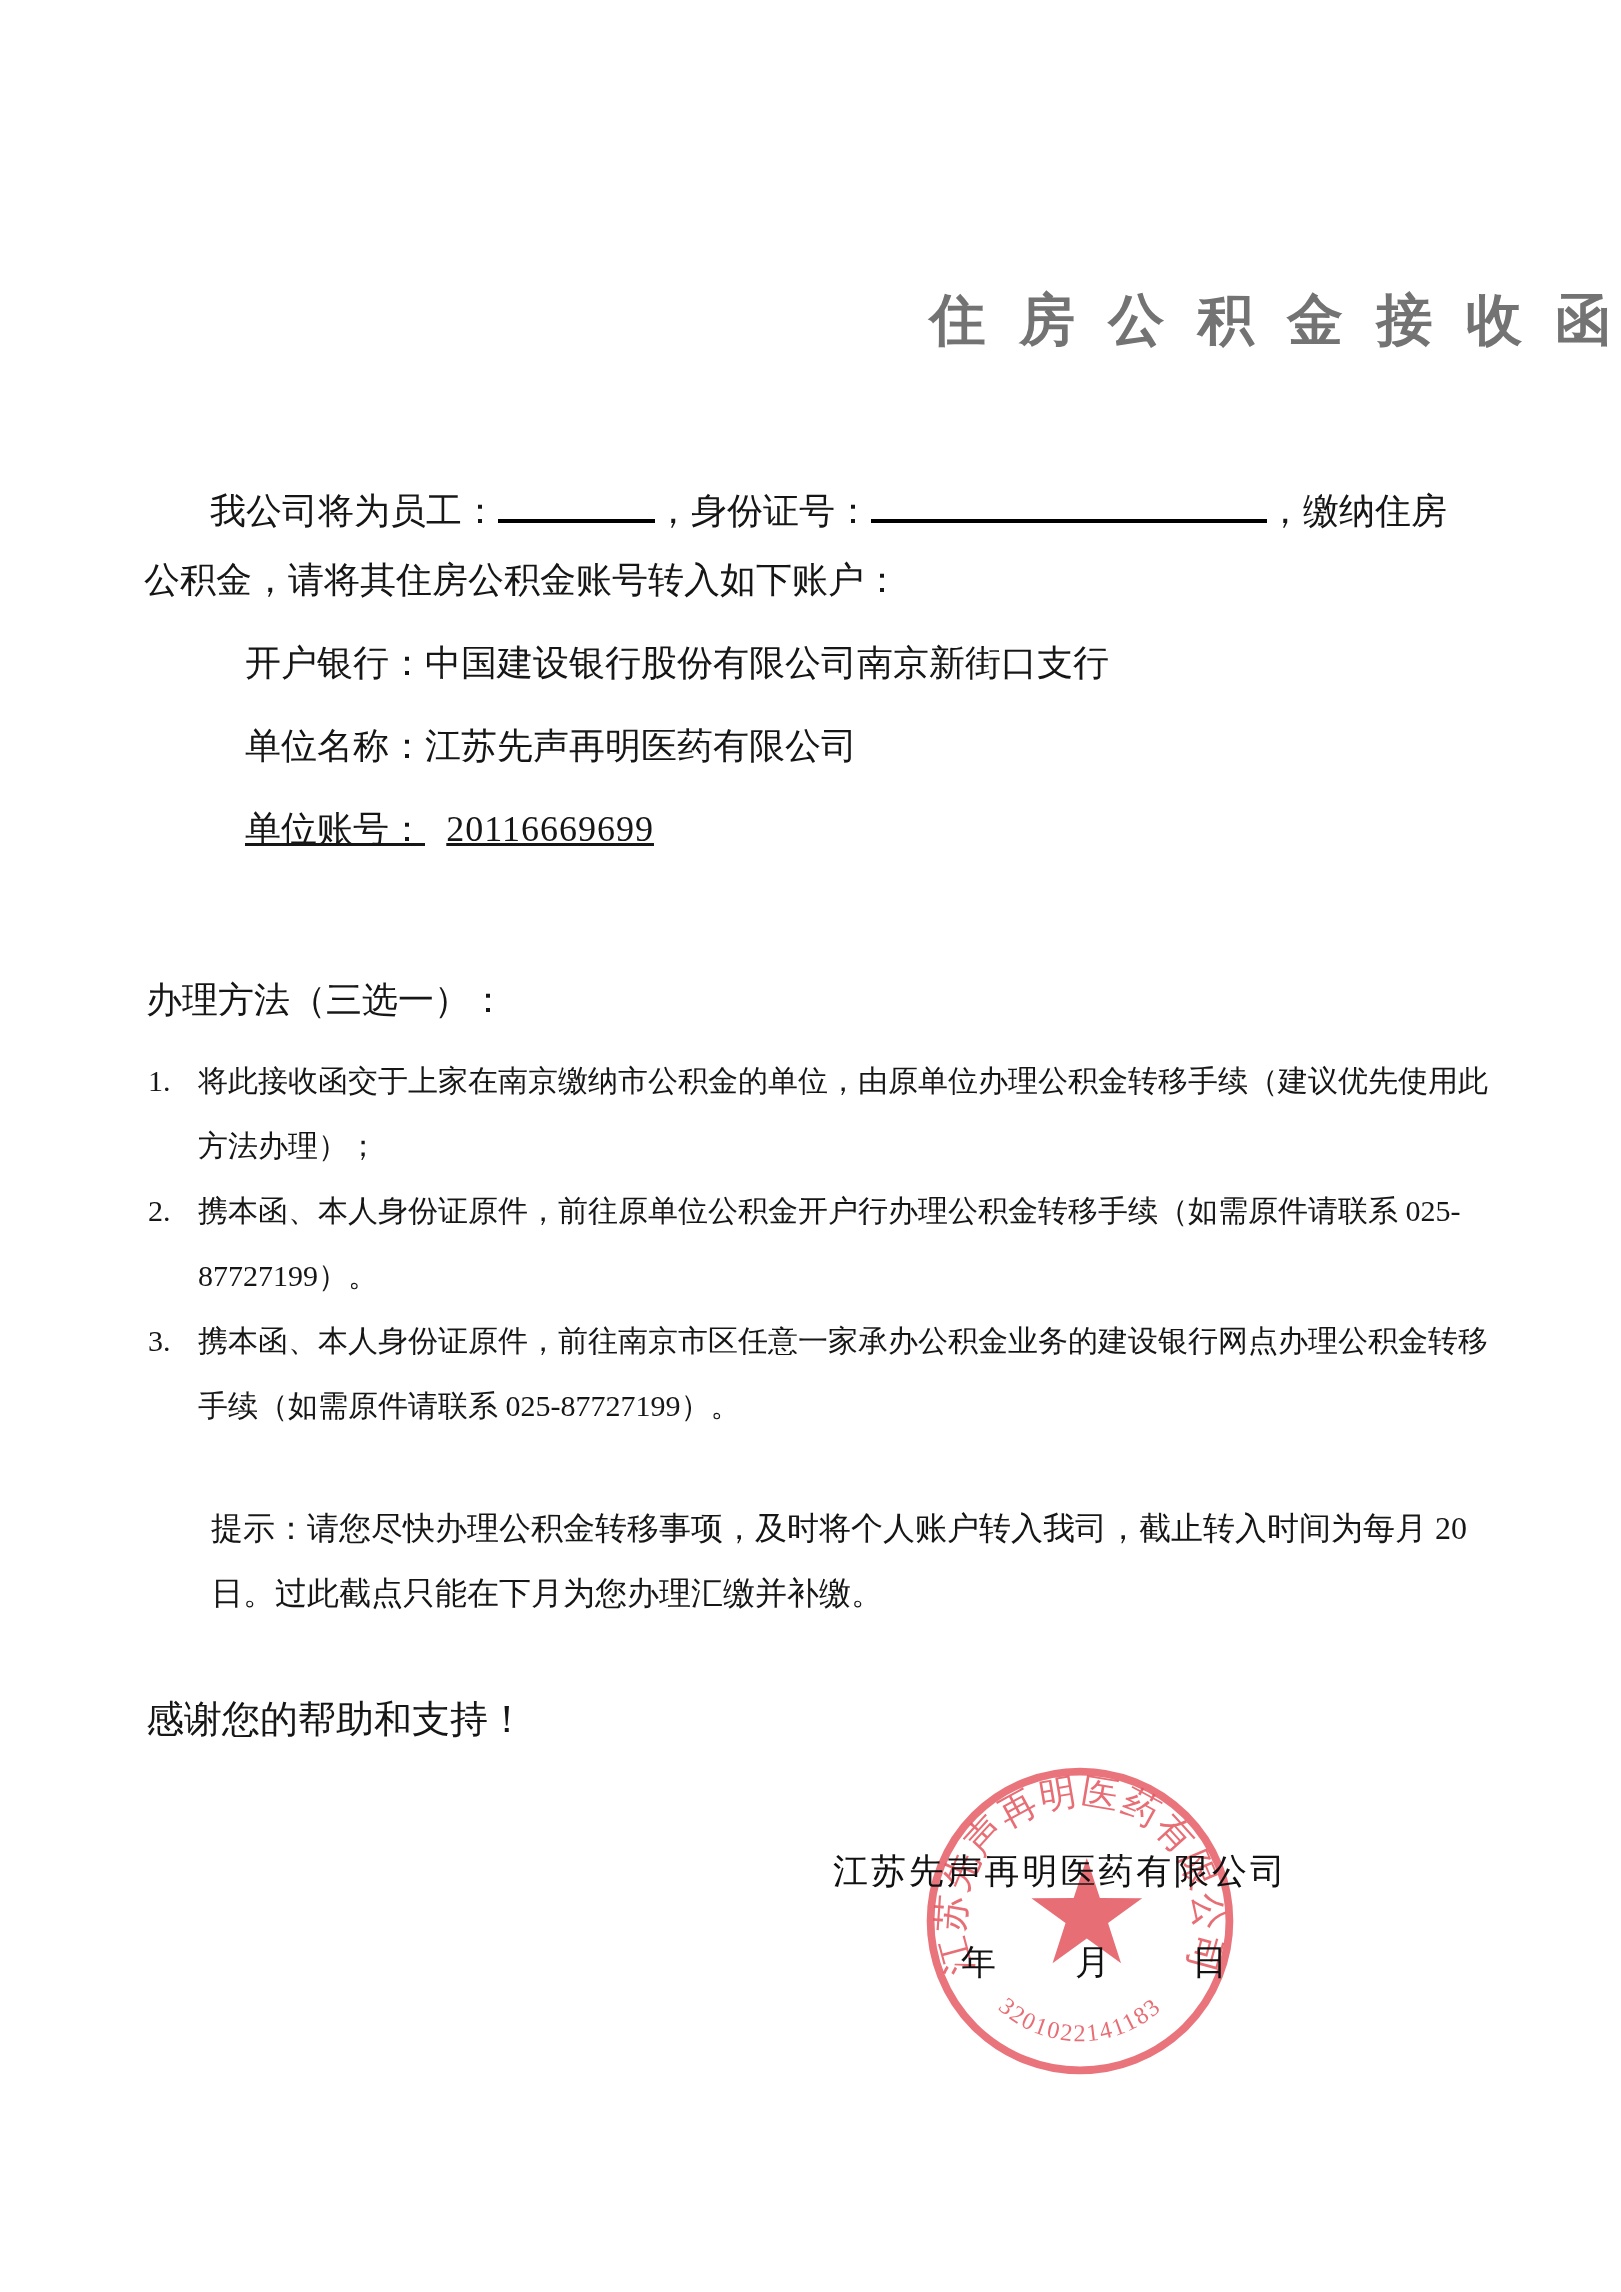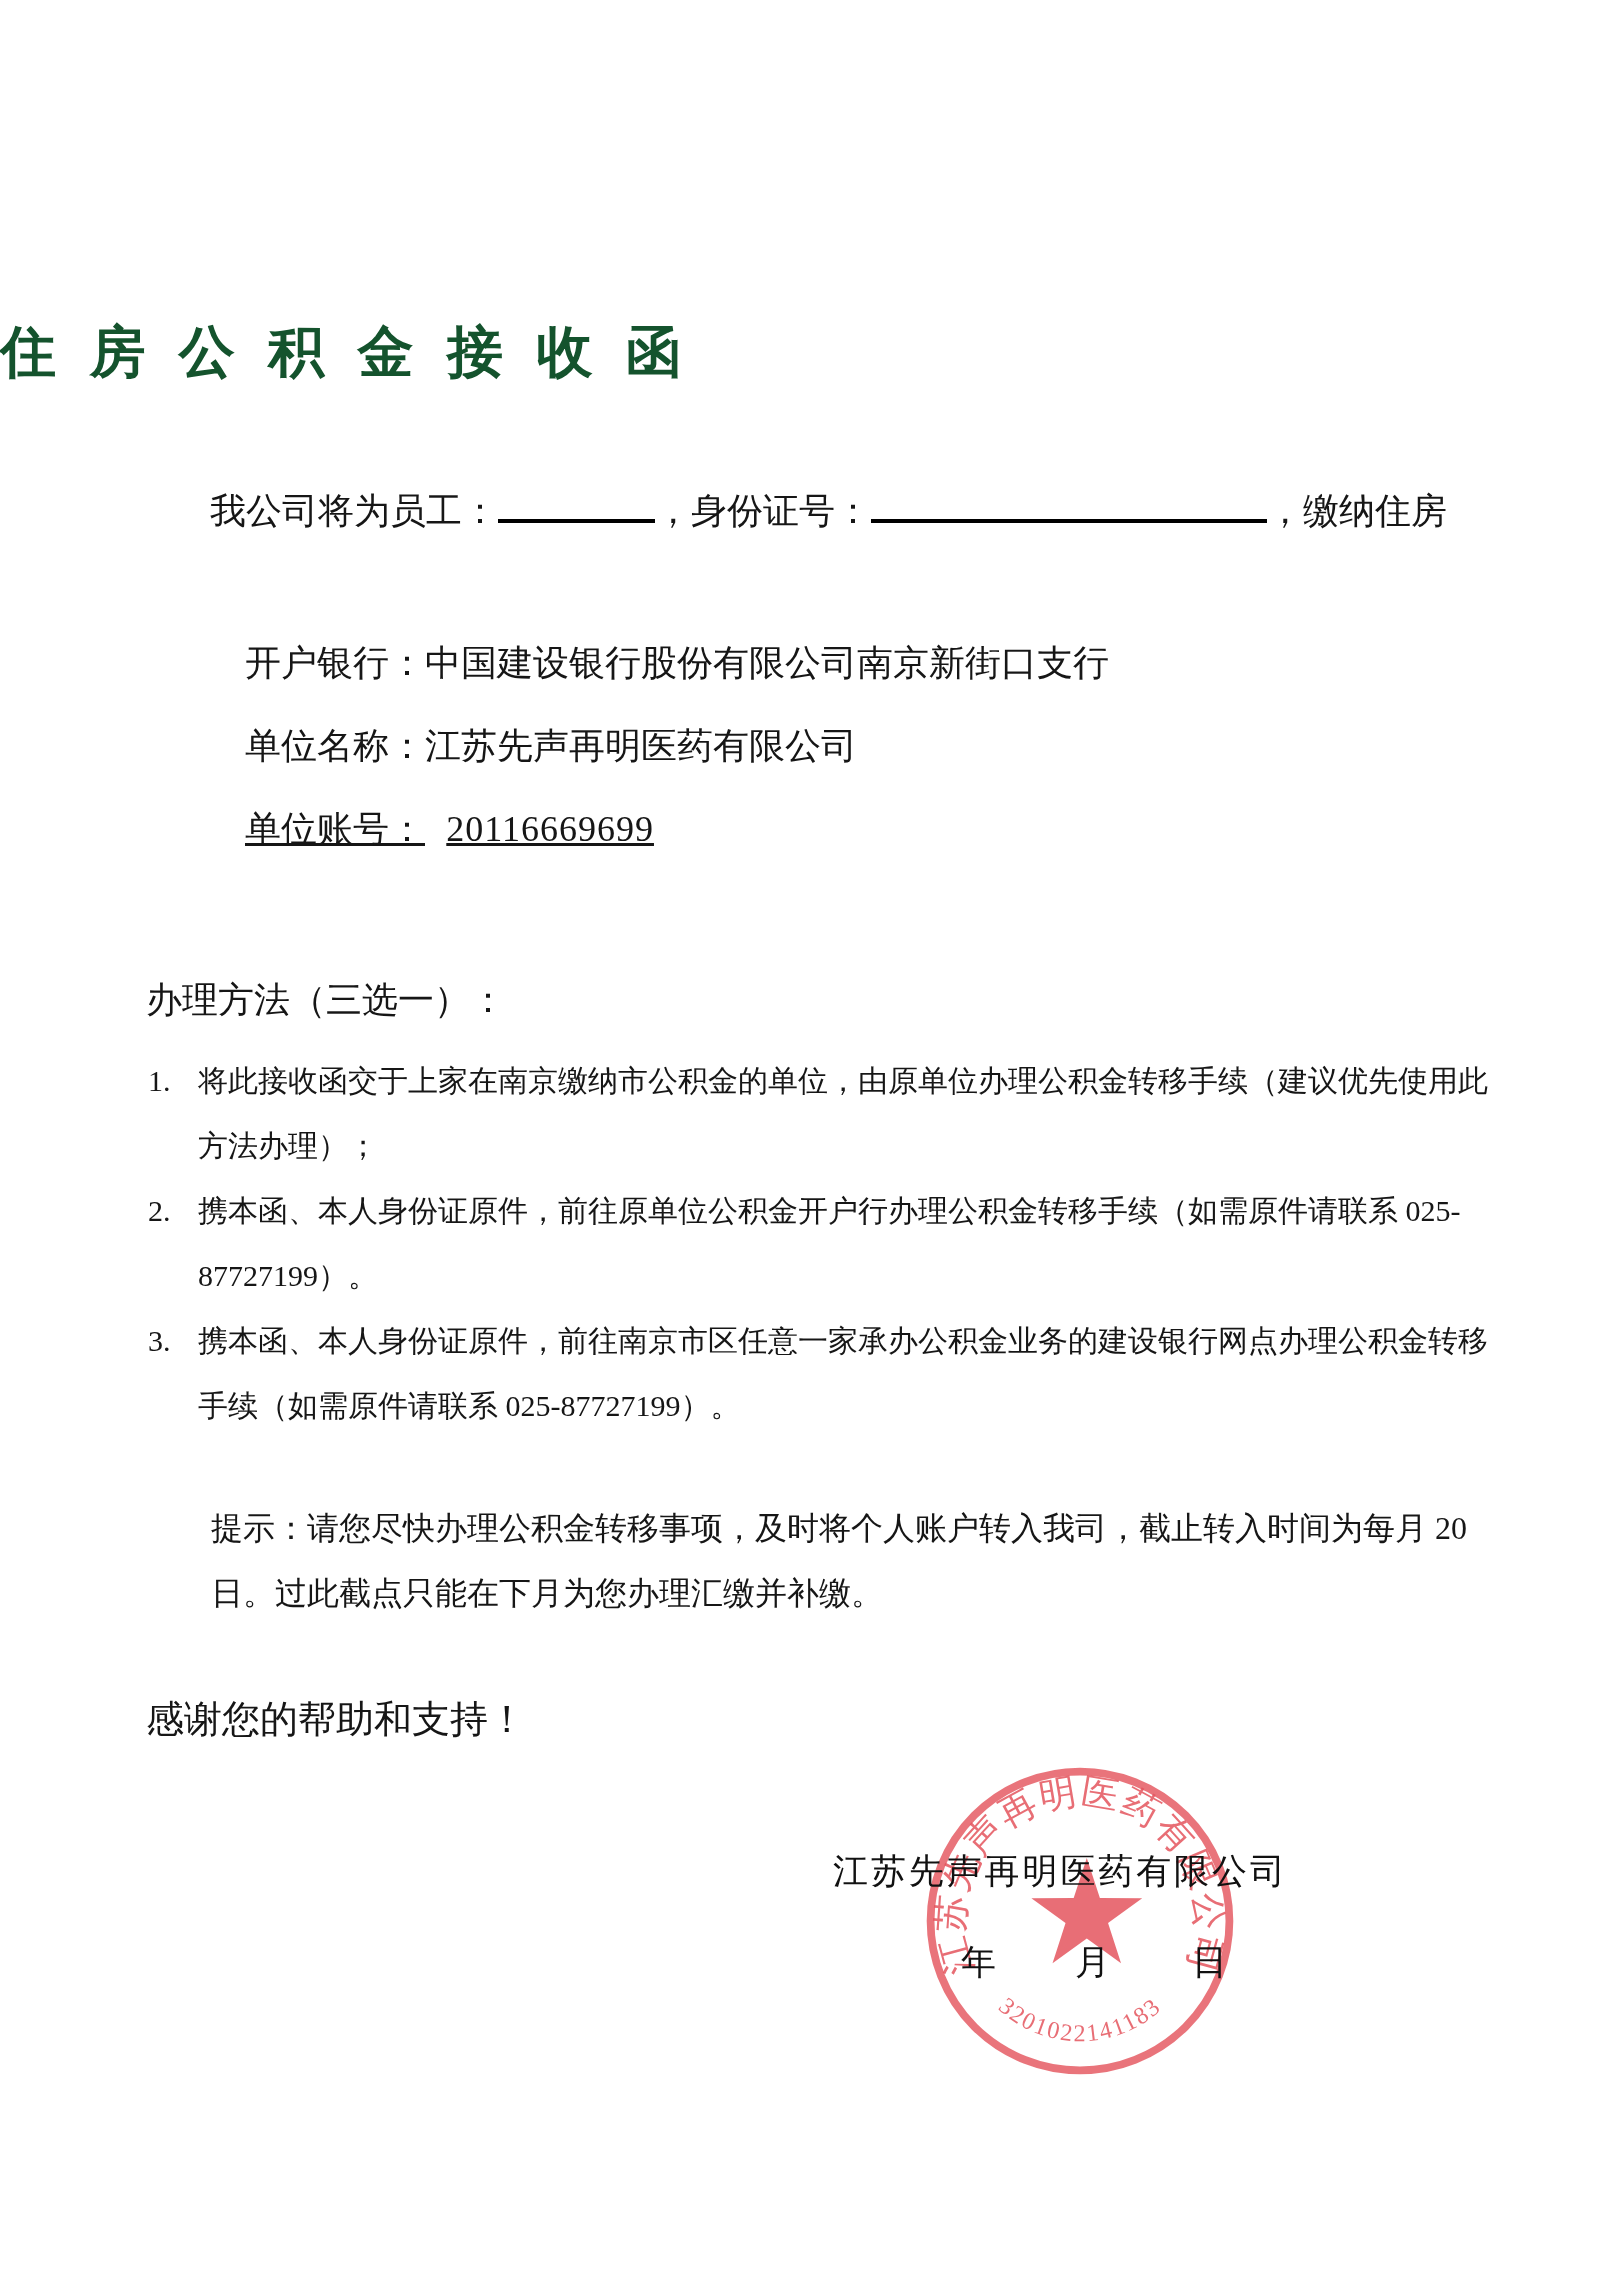--- a/index.html
+++ b/index.html
@@ -11,27 +11,26 @@
     background: #ffffff;
     overflow: hidden;
     font-family: "Liberation Serif", "DejaVu Serif", serif;
     color: #161616;
   }
   .doc-title {
     position: absolute;
     top: 283px;
     left: 0;
     width: 100%;
-    text-align: left;
+    text-align: right;
     font-size: 56px;
     font-weight: bold;
     letter-spacing: 9.7px;
-    color: #14532d;
+    color: #737373;
     white-space: nowrap;
-    margin-top: 32px;
   }
   .para1 {
     position: absolute;
     left: 144px;
     top: 477px;
     width: 1359px;
     font-size: 36px;
     line-height: 69px;
   }
   .para1 .line1 { padding-left: 66px; white-space: nowrap; }
@@ -107,20 +106,21 @@
 </style>
 </head>
 <body>
 
 <div class="page">
 
   <div class="doc-title">住 房 公 积 金 接 收 函</div>
 
   <div class="para1">
     <div class="line1"><span>我公司将为员工：</span><span class="blank name"></span><span>，身份证号：</span><span class="blank idno"></span><span>，缴纳住房</span></div>
+    <div class="line2">公积金，请将其住房公积金账号转入如下账户：</div>
   </div>
 
   <div class="account-block acct-bank">开户银行：中国建设银行股份有限公司南京新街口支行</div>
   <div class="account-block acct-name">单位名称：江苏先声再明医药有限公司</div>
   <div class="account-block acct-no">
     <span>单位账号：</span><span class="num">20116669699</span>
   </div>
 
   <div class="methods-heading">办理方法（三选一）：</div>
 

